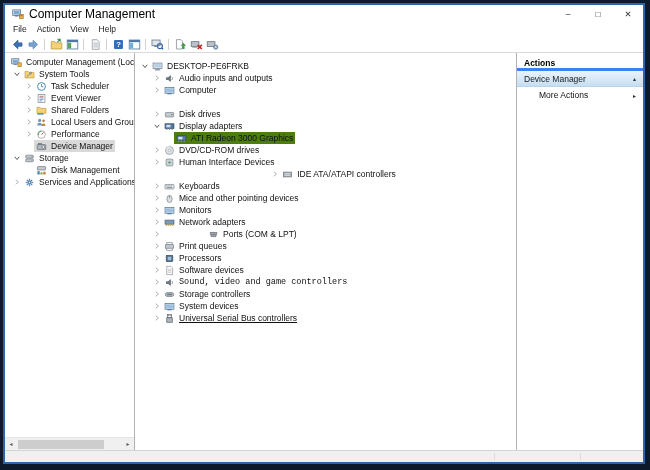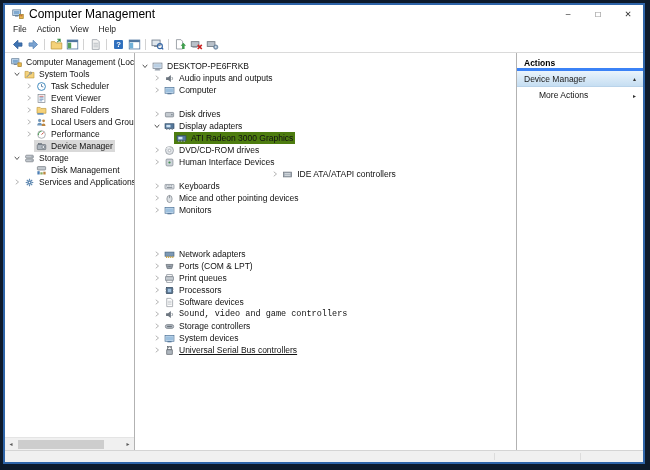--- a/index.html
+++ b/index.html
@@ -573,40 +573,40 @@
               <span class="ticon">
                 <svg viewBox="0 0 16 16">
                   <rect x="1.5" y="3.5" width="13" height="8.5" fill="#cfe2f3" stroke="#4a6f94"></rect>
                   <rect x="3" y="5" width="10" height="5.5" fill="#9dc0de"></rect>
                   <rect x="5" y="12" width="6" height="1.5" fill="#4a6f94"></rect>
                 </svg>
               </span>
               <span class="tlabel">Monitors</span>
             </span>
           </div>
-          <div class="trow" style="padding-left: 16px; margin-top: 32px;">
+          <div class="trow" style="padding-left: 16px;">
             <span class="chev">
               <svg viewBox="0 0 16 16">
                 <path d="M5.5 3.5 L11 8 L5.5 12.5" fill="none" stroke="#9b9b9b" stroke-width="1.5"></path>
               </svg>
             </span>
             <span class="tsel">
               <span class="ticon">
                 <svg viewBox="0 0 16 16">
                   <rect x="1.5" y="4.5" width="13" height="6" fill="#7d99b5" stroke="#47657f"></rect>
                   <rect x="3" y="10.5" width="1.6" height="2.6" fill="#caa23c"></rect>
                   <rect x="6" y="10.5" width="1.6" height="2.6" fill="#caa23c"></rect>
                   <rect x="9" y="10.5" width="1.6" height="2.6" fill="#caa23c"></rect>
                   <rect x="12" y="10.5" width="1.6" height="2.6" fill="#caa23c"></rect>
                 </svg>
               </span>
               <span class="tlabel">Network adapters</span>
             </span>
           </div>
-          <div class="trow" style="padding-left: 16px;">
+          <div class="trow" style="padding-left: 16px; gap: 44px;">
             <span class="chev">
               <svg viewBox="0 0 16 16">
                 <path d="M5.5 3.5 L11 8 L5.5 12.5" fill="none" stroke="#9b9b9b" stroke-width="1.5"></path>
               </svg>
             </span>
             <span class="tsel">
               <span class="ticon">
                 <svg viewBox="0 0 16 16">
                   <path d="M3 5 H13 L11.4 11 H4.6 Z" fill="#9aa3ad" stroke="#5f6770"></path>
                   <circle cx="6" cy="7.8" r="0.7" fill="#3c434b"></circle>

